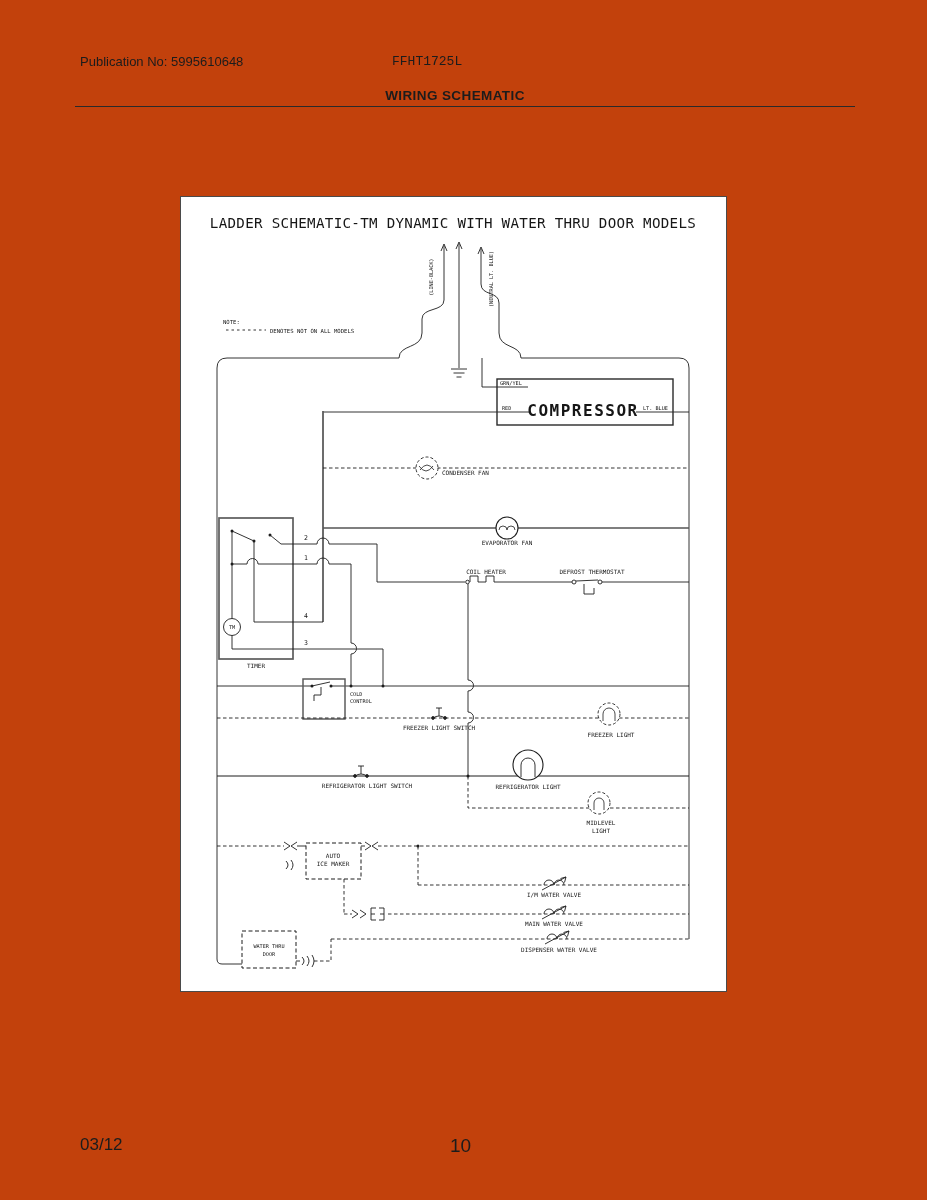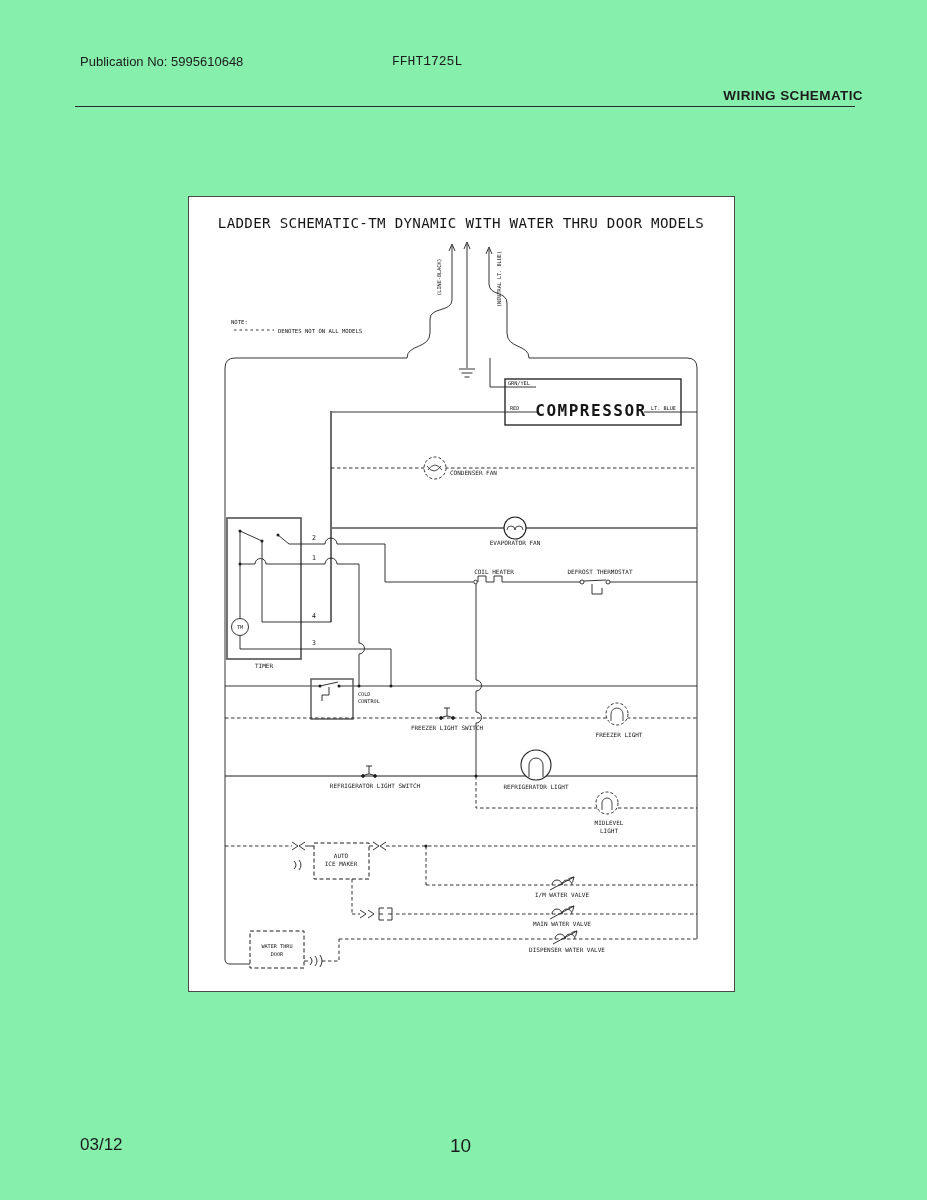--- a/index.html
+++ b/index.html
@@ -1,25 +1,25 @@
 <!DOCTYPE html>
 <html><head>
 <meta charset="utf-8">
 <style>
   html,body{margin:0;padding:0;background:#e8e8e8;}
   .page{
-    position:relative;width:927px;height:1200px;background:#86efac;
+    position:relative;width:927px;height:1200px;background:#c2410c;
     font-family:"Liberation Sans",sans-serif;color:#1c1c1c;overflow:hidden;
   }
   .hdr-pub{position:absolute;left:80px;top:54px;font-size:13px;}
   .hdr-model{position:absolute;left:392px;top:54px;font-size:13px;font-family:Liberation Mono, monospace;}
-  .hdr-title{position:absolute;left:83px;top:88px;width:780px;text-align:right;
+  .hdr-title{position:absolute;left:65px;top:88px;width:780px;text-align:center;
     font-size:13.5px;font-weight:bold;letter-spacing:.4px;}
   .hdr-rule{position:absolute;left:75px;top:106px;width:780px;border-top:1.2px solid #2a2a2a;}
-  .schematic-frame{position:absolute;left:188px;top:196px;width:545px;height:794px;
+  .schematic-frame{position:absolute;left:180px;top:196px;width:545px;height:794px;
     border:1.4px solid #4a4a4a;background:#fff;}
   .ftr-date{position:absolute;left:80px;top:1135px;font-size:17px;}
   .ftr-page{position:absolute;left:450px;top:1135px;font-size:19px;}
   svg text{font-family:"DejaVu Sans Mono",monospace;fill:#161616;}
   .t-title{font-size:14.2px;letter-spacing:.3px;}
   .t-comp{font-size:16px;font-weight:bold;letter-spacing:1.5px;}
   .t-lbl{font-size:6px;}
   .t-tiny{font-size:5.2px;}
   .t-term{font-size:6.5px;}
   .t-note{font-size:5.6px;}

